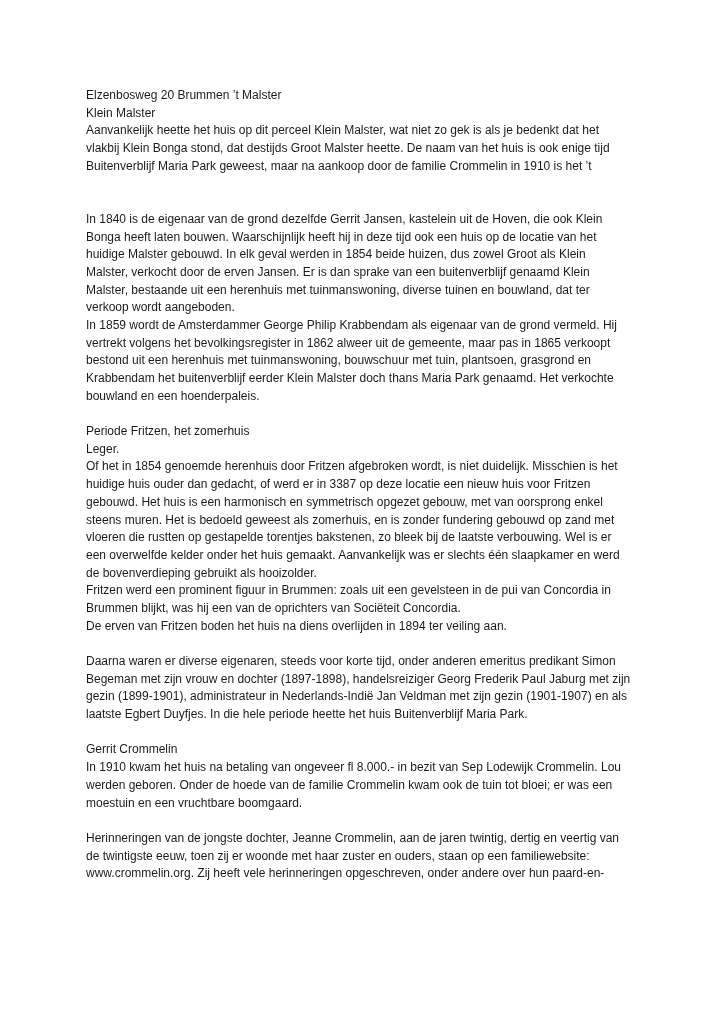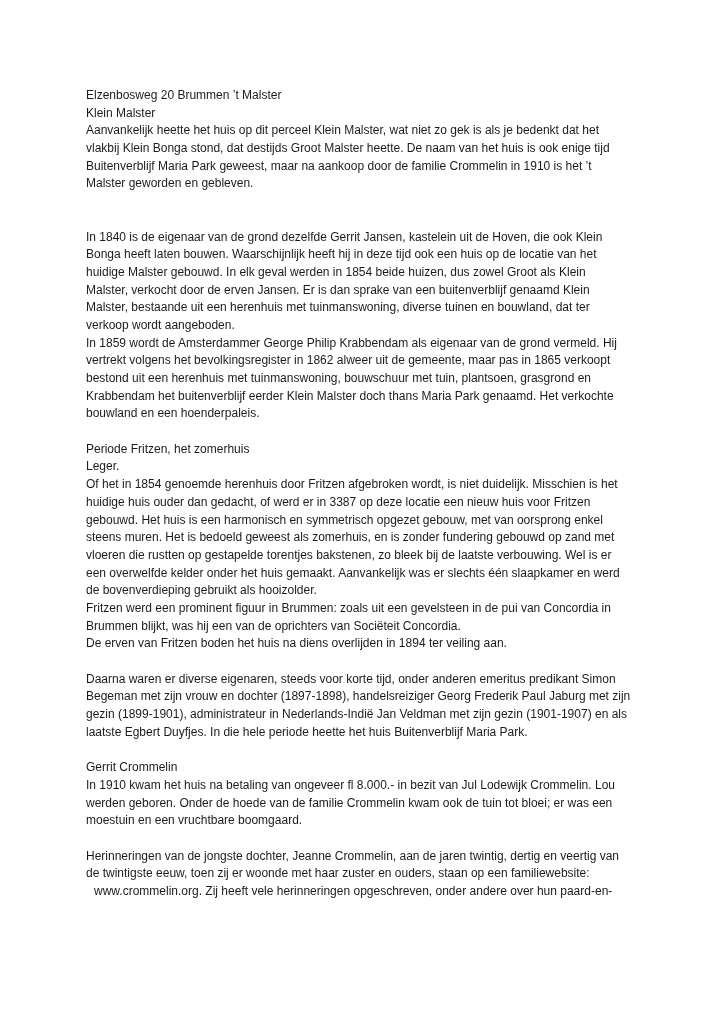--- a/index.html
+++ b/index.html
@@ -36,37 +36,35 @@
       white-space: nowrap;
       height: 17.7px;
     }
     .blank {
       display: block;
       height: 17.7px;
     }
     .link-text {
       color: #1b1b1b;
       text-decoration: none;
-      margin-left: 8px;
     }
   </style>
 </head>
 <body>
 
 <div class="page">
   <div class="text-body">
 
     <span class="line">Elzenbosweg 20 Brummen ’t Malster</span>
     <span class="line">Klein Malster</span>
 
     <div>
       <span class="line">Aanvankelijk heette het huis op dit perceel Klein Malster, wat niet zo gek is als je bedenkt dat het</span>
       <span class="line">vlakbij Klein Bonga stond, dat destijds Groot Malster heette. De naam van het huis is ook enige tijd</span>
       <span class="line">Buitenverblijf Maria Park geweest, maar na aankoop door de familie Crommelin in 1910 is het ’t</span>
-      <span class="line">Malster geworden en gebleven.</span>
     </div>
 
     <span class="blank"></span>
     <span class="blank"></span>
 
     <div>
       <span class="line">In 1840 is de eigenaar van de grond dezelfde Gerrit Jansen, kastelein uit de Hoven, die ook Klein</span>
       <span class="line">Bonga heeft laten bouwen. Waarschijnlijk heeft hij in deze tijd ook een huis op de locatie van het</span>
       <span class="line">huidige Malster gebouwd. In elk geval werden in 1854 beide huizen, dus zowel Groot als Klein</span>
       <span class="line">Malster, verkocht door de erven Jansen. Er is dan sprake van een buitenverblijf genaamd Klein</span>
@@ -109,21 +107,21 @@
       <span class="line">Daarna waren er diverse eigenaren, steeds voor korte tijd, onder anderen emeritus predikant Simon</span>
       <span class="line">Begeman met zijn vrouw en dochter (1897-1898), handelsreiziger Georg Frederik Paul Jaburg met zijn</span>
       <span class="line">gezin (1899-1901), administrateur in Nederlands-Indië Jan Veldman met zijn gezin (1901-1907) en als</span>
       <span class="line">laatste Egbert Duyfjes. In die hele periode heette het huis Buitenverblijf Maria Park.</span>
     </div>
 
     <span class="blank"></span>
 
     <span class="line">Gerrit Crommelin</span>
     <div>
-      <span class="line">In 1910 kwam het huis na betaling van ongeveer fl 8.000.- in bezit van Jul Lodewijk Crommelin. Lou</span>
+      <span class="line">In 1910 kwam het huis na betaling van ongeveer fl 8.000.- in bezit van Sep Lodewijk Crommelin. Lou</span>
       <span class="line">werden geboren. Onder de hoede van de familie Crommelin kwam ook de tuin tot bloei; er was een</span>
       <span class="line">moestuin en een vruchtbare boomgaard.</span>
     </div>
 
     <span class="blank"></span>
 
     <div>
       <span class="line">Herinneringen van de jongste dochter, Jeanne Crommelin, aan de jaren twintig, dertig en veertig van</span>
       <span class="line">de twintigste eeuw, toen zij er woonde met haar zuster en ouders, staan op een familiewebsite:</span>
       <span class="line"><span class="link-text">www.crommelin.org</span><span>. Zij heeft vele herinneringen opgeschreven, onder andere over hun paard-en-</span></span>

